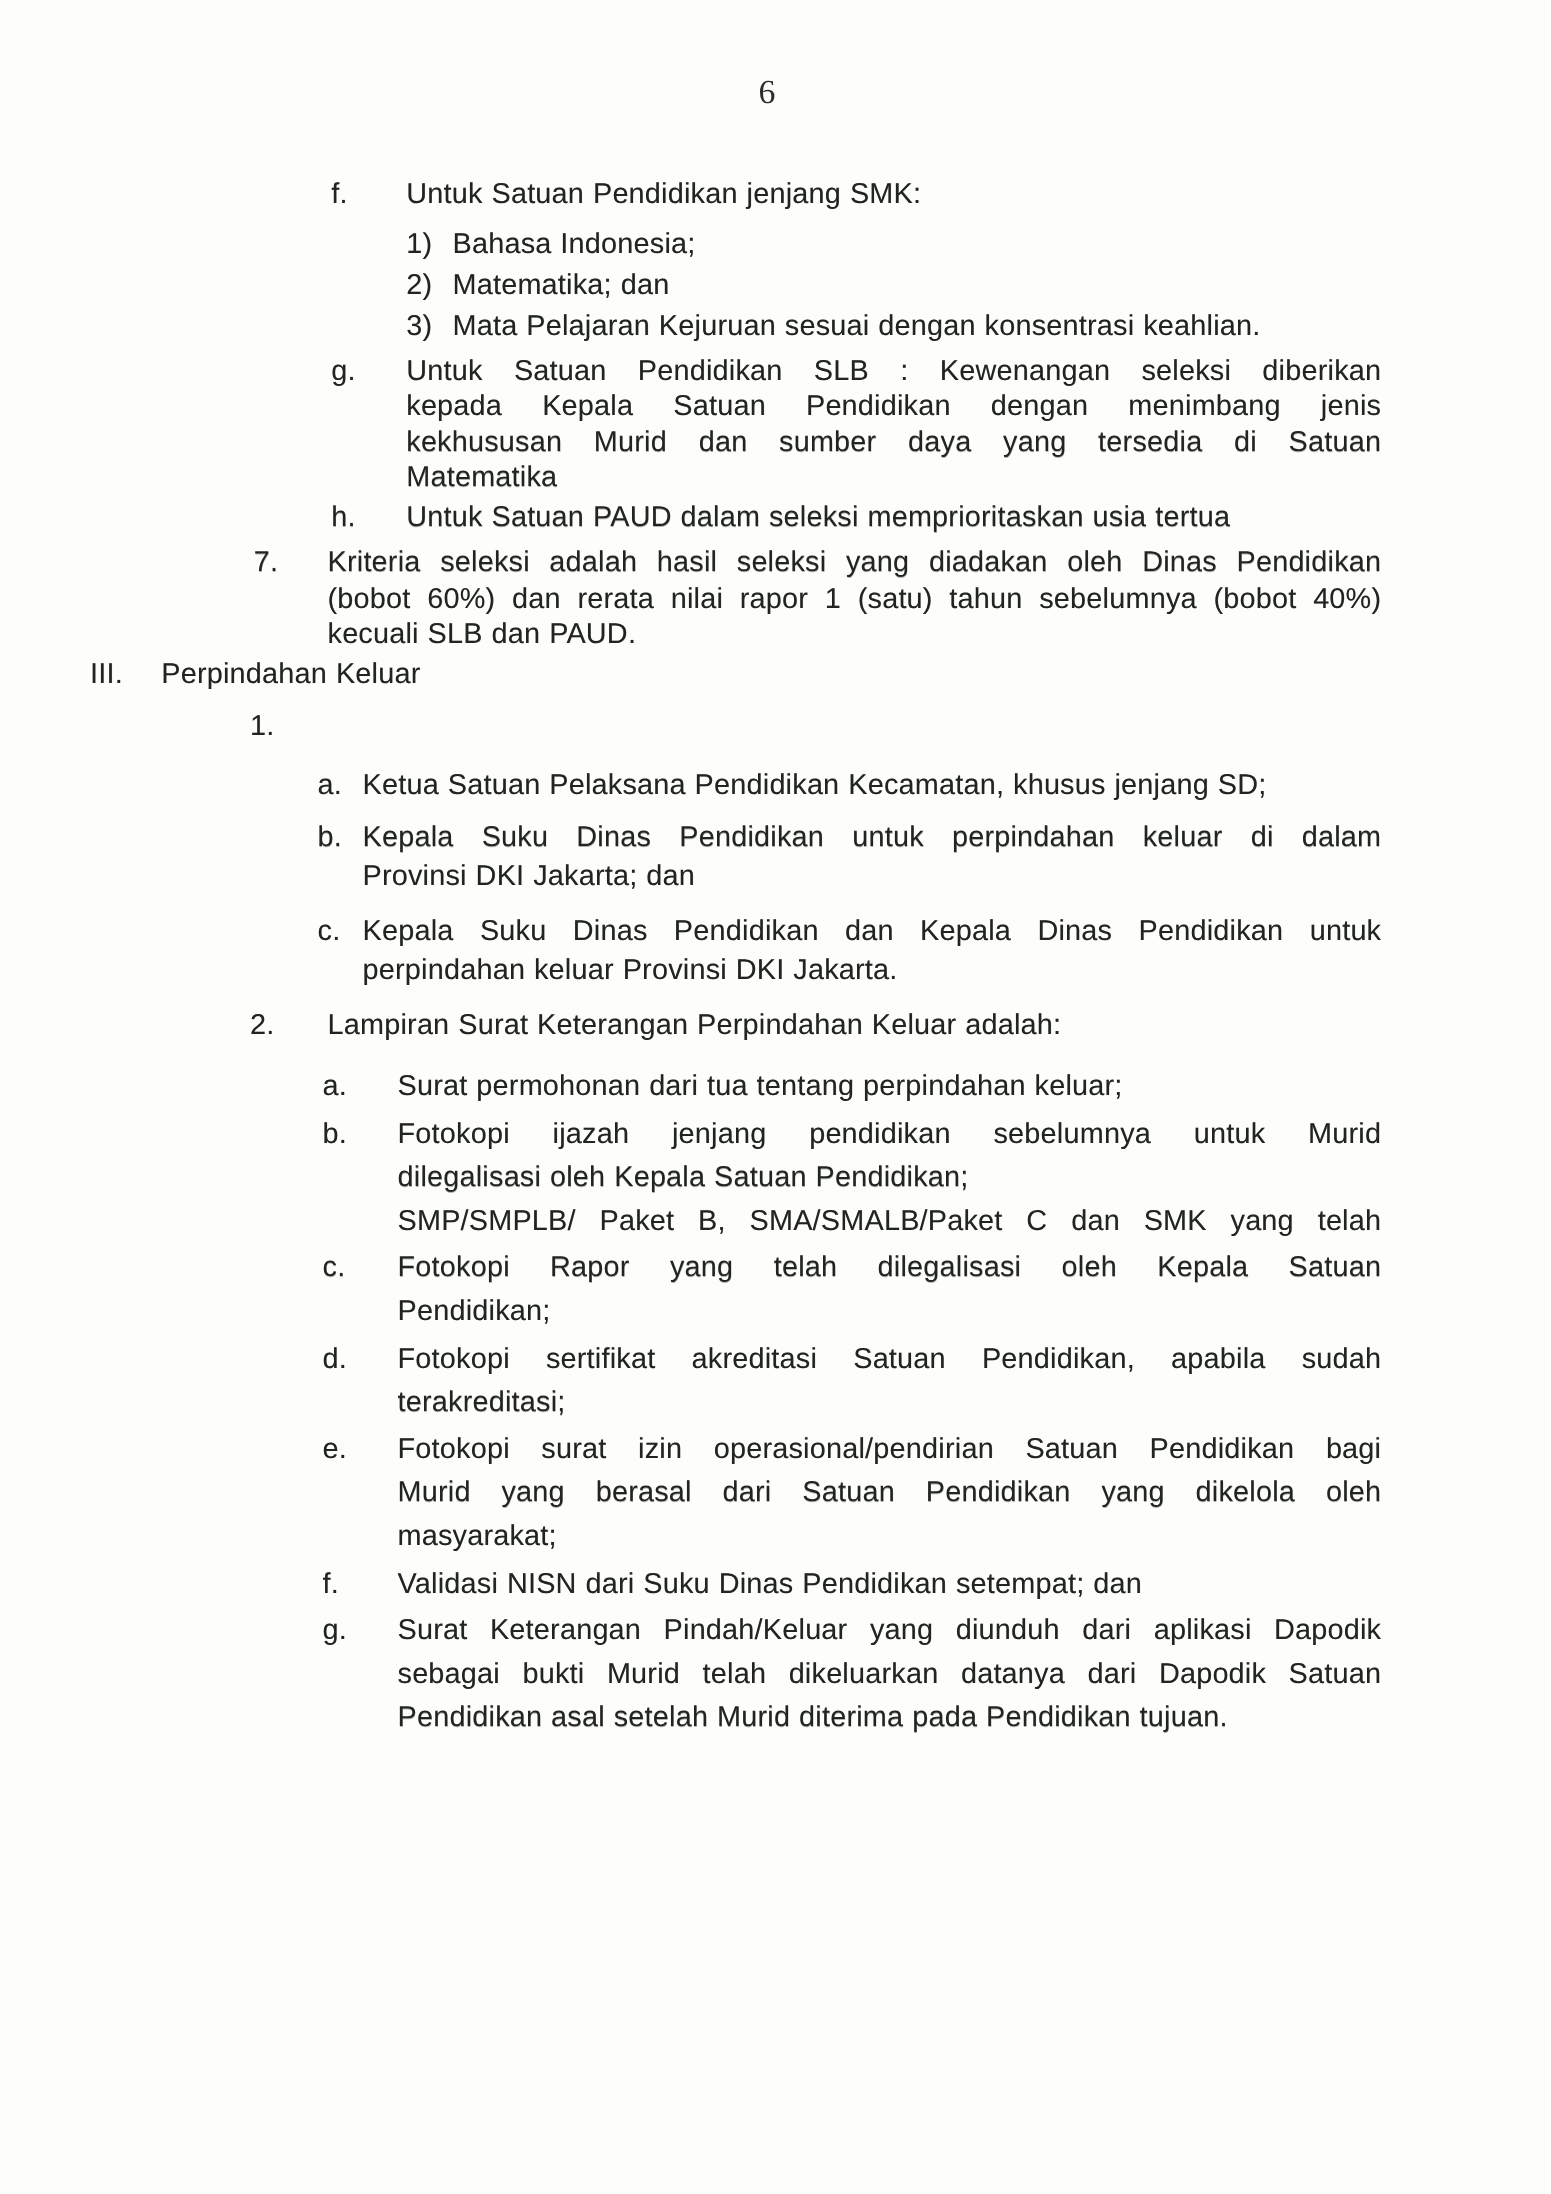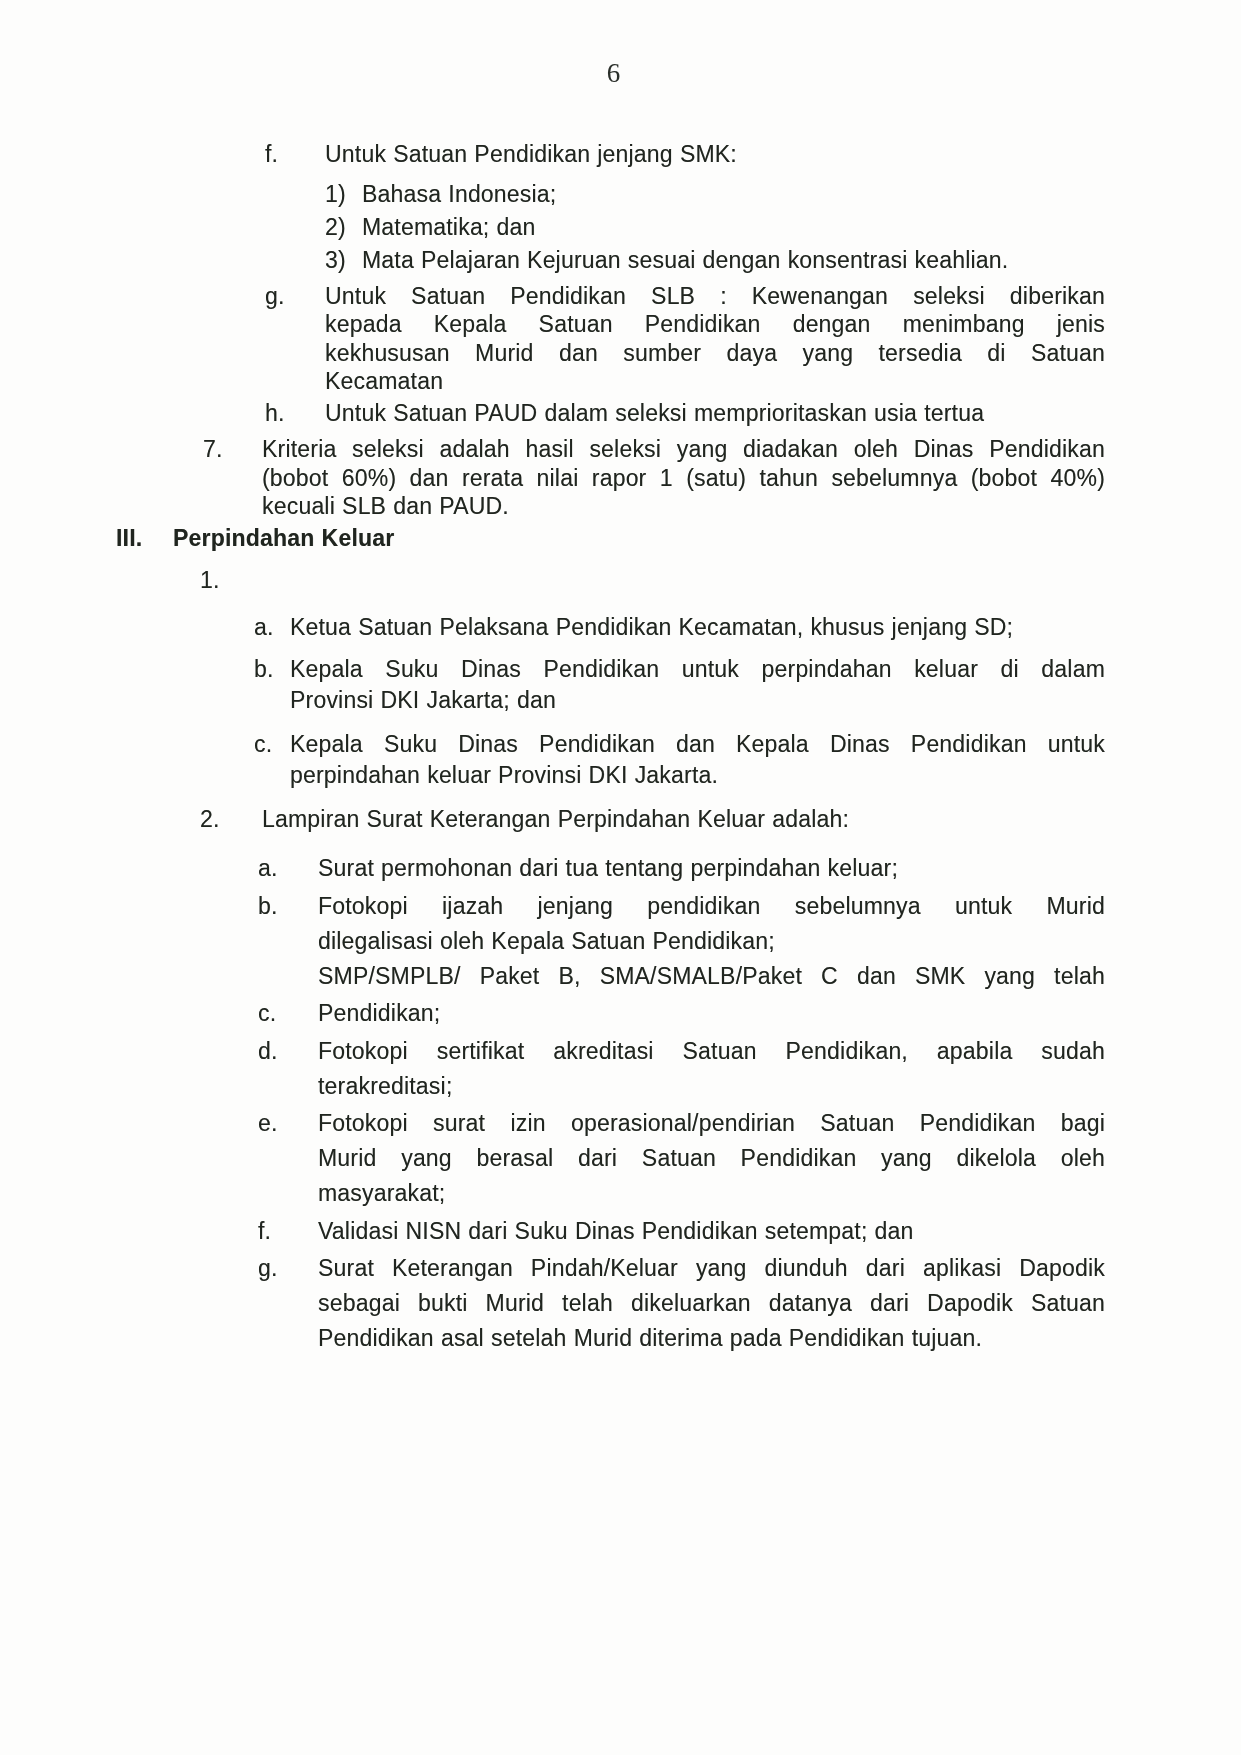--- a/index.html
+++ b/index.html
@@ -47,21 +47,21 @@
   .ln { overflow: hidden; }
   .jl { text-align: justify; text-align-last: justify; }
 
   
   .lv-letter1   { margin-left: 265px; line-height: 28.5px; }
   .lv-letter1   .marker { width: 60px; }
   .lv-num-paren { margin-left: 325px; line-height: 30px; }
   .lv-num-paren .marker { width: 37px; }
   .lv-num-top   { margin-left: 203px; line-height: 28.5px; }
   .lv-num-top   .marker { width: 59px; }
-  .lv-roman     { margin-left: 116px; line-height: 30px; font-weight: bold; }
+  .lv-roman     { margin-left: 72px; line-height: 30px; }
   .lv-roman     .marker { width: 57px; }
   .lv-num-sub   { margin-left: 200px; line-height: 30px; }
   .lv-num-sub   .marker { width: 62px; }
   .lv-letter2   { margin-left: 254px; line-height: 31px; }
   .lv-letter2   .marker { width: 36px; }
   .lv-letter3   { margin-left: 258px; line-height: 35px; }
   .lv-letter3   .marker { width: 60px; }
 
   
   #content .item:nth-child(1)  { margin-top: 0; }
@@ -114,21 +114,21 @@
     <div class="text">
           <div class="ln">Mata Pelajaran Kejuruan sesuai dengan konsentrasi keahlian.</div>
         </div>
   </div>
       <div class="item lv-letter1">
     <span class="marker">g.</span>
     <div class="text">
           <div class="ln jl">Untuk Satuan Pendidikan SLB : Kewenangan seleksi diberikan</div>
           <div class="ln jl">kepada Kepala Satuan Pendidikan dengan menimbang jenis</div>
           <div class="ln jl">kekhususan Murid dan sumber daya yang tersedia di Satuan</div>
-          <div class="ln">Kecamatan</div>
+          <div class="ln">Matematika</div>
         </div>
   </div>
       <div class="item lv-letter1">
     <span class="marker">h.</span>
     <div class="text">
           <div class="ln">Untuk Satuan PAUD dalam seleksi memprioritaskan usia tertua</div>
         </div>
   </div>
       <div class="item lv-num-top">
     <span class="marker">7.</span>
@@ -183,20 +183,21 @@
     <span class="marker">b.</span>
     <div class="text">
           <div class="ln jl">Fotokopi ijazah jenjang pendidikan sebelumnya untuk Murid</div>
           <div class="ln">dilegalisasi oleh Kepala Satuan Pendidikan;</div>
           <div class="ln jl">SMP/SMPLB/ Paket B, SMA/SMALB/Paket C dan SMK yang telah</div>
         </div>
   </div>
       <div class="item lv-letter3">
     <span class="marker">c.</span>
     <div class="text">
+          <div class="ln jl">Fotokopi Rapor yang telah dilegalisasi oleh Kepala Satuan</div>
           <div class="ln">Pendidikan;</div>
         </div>
   </div>
       <div class="item lv-letter3">
     <span class="marker">d.</span>
     <div class="text">
           <div class="ln jl">Fotokopi sertifikat akreditasi Satuan Pendidikan, apabila sudah</div>
           <div class="ln">terakreditasi;</div>
         </div>
   </div>

